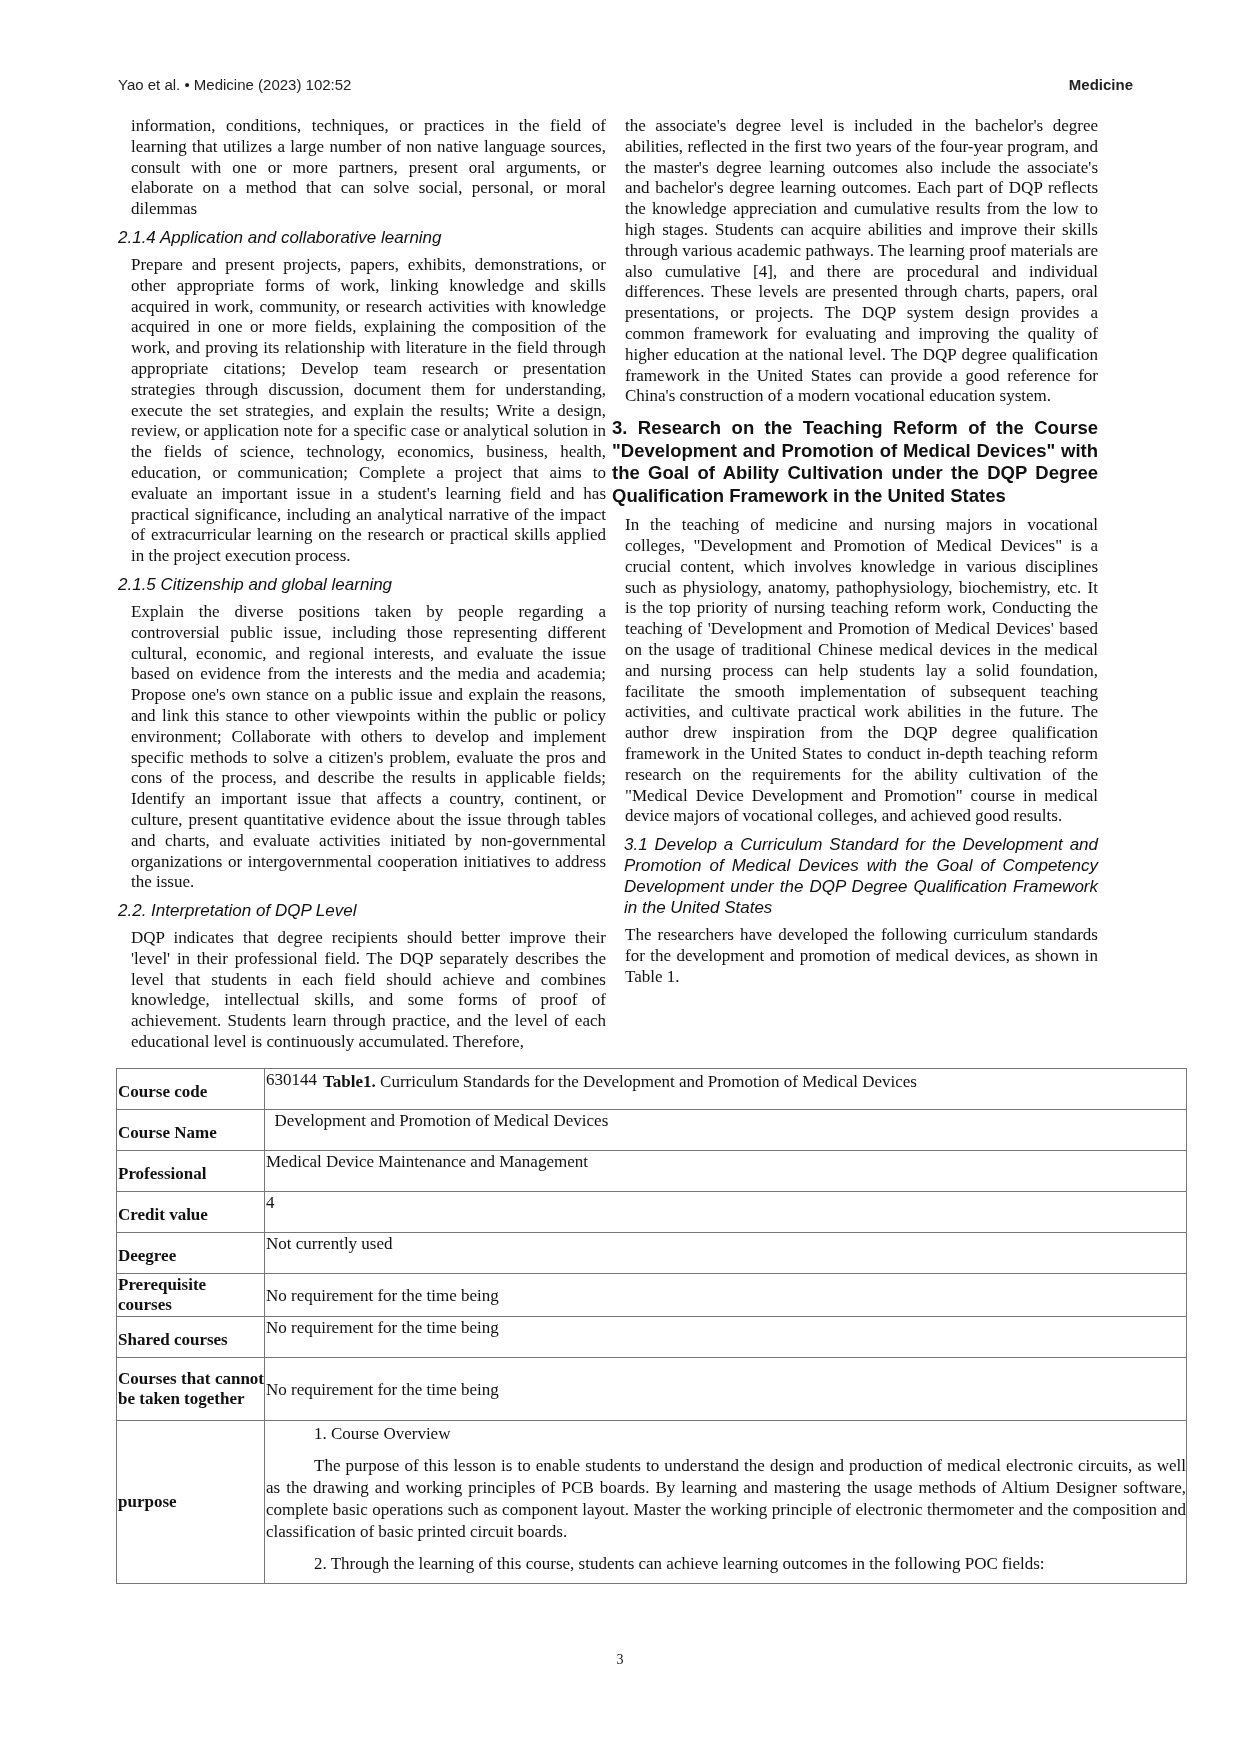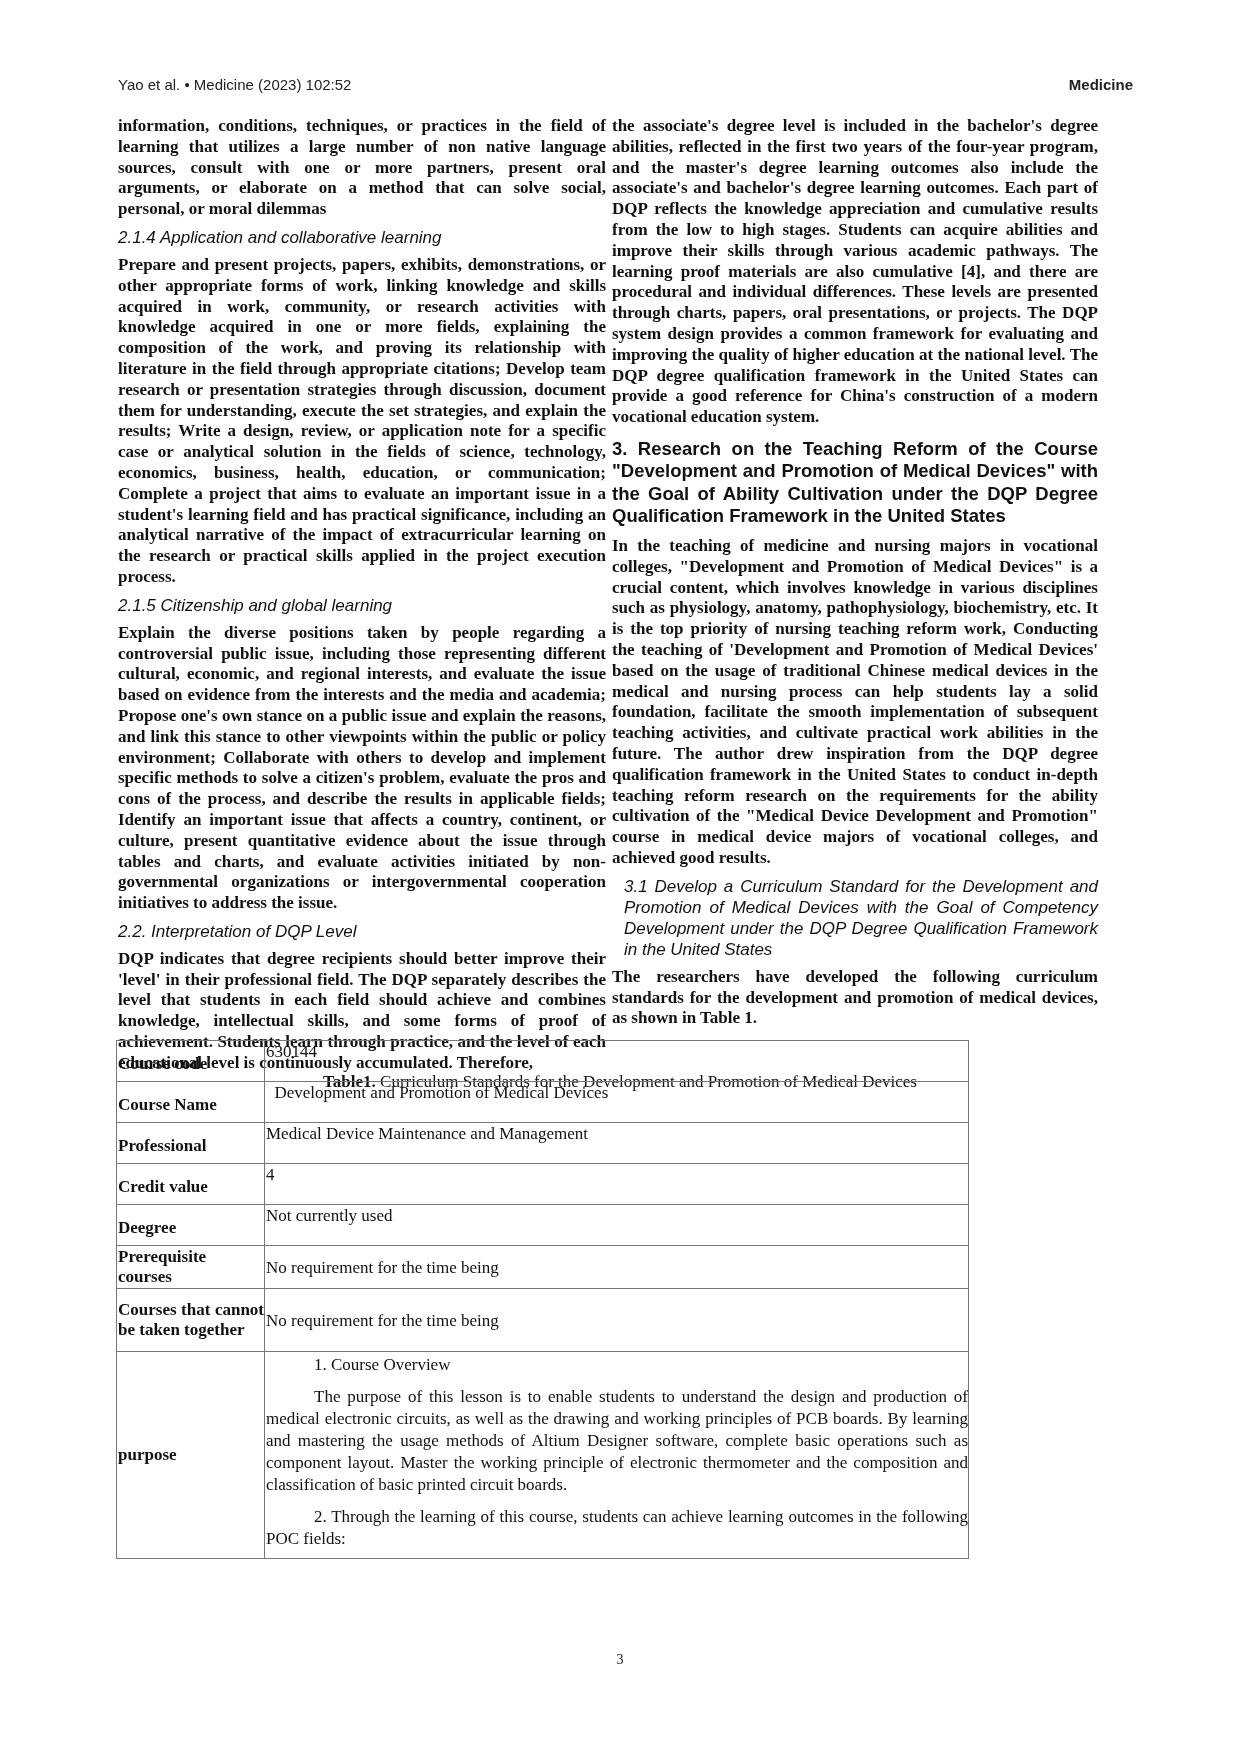--- a/index.html
+++ b/index.html
@@ -4,29 +4,29 @@
 <style>
   html, body { margin: 0; padding: 0; background: #ffffff; }
   body { width: 1240px; height: 1753px; position: relative; overflow: hidden; color: #111; }
   .page-header { position: absolute; top: 76px; left: 118px; width: 1015px; height: 20px; font-family: "Liberation Sans", sans-serif; font-size: 15px; }
   .page-header .left { position: absolute; left: 0; top: 0; color: #222; }
   .page-header .right { position: absolute; right: 0; top: 0; font-weight: bold; color: #222; text-align: right; }
 
   .col { position: absolute; top: 116px; font-family: "Liberation Serif", serif; font-size: 17px; line-height: 20.8px; text-align: justify; }
   .col-left { left: 118px; width: 488px; }
   .col-right { left: 612px; width: 486px; }
-  .col p { margin: 0 0 7px 0; font-weight: bold; }
+  .col p { margin: 0 0 7px 13px; }
   .h3 { font-family: "Liberation Sans", sans-serif; font-style: italic; font-size: 17px; line-height: 21px; margin: 0 0 7px 0; text-align: left; }
   .h3.justify { text-align: justify; margin-left: 12px; }
   .h2 { font-family: "Liberation Sans", sans-serif; font-weight: bold; font-size: 18.5px; line-height: 22.5px; margin: 10px 0 8px 0; text-align: justify; }
 
   .table-caption { position: absolute; top: 1072px; left: 112px; width: 1016px; text-align: center; font-family: "Liberation Serif", serif; font-size: 17px; }
   .table-caption b { font-weight: bold; }
 
-  table.curr { position: absolute; top: 1040px; left: 116px; width: 853px; border-collapse: collapse; font-family: "Liberation Serif", serif; font-size: 17px; }
+  table.curr { position: absolute; top: 1068px; left: 116px; width: 1071px; border-collapse: collapse; font-family: "Liberation Serif", serif; font-size: 17px; }
   table.curr td { border: 1.5px solid #777; vertical-align: top; padding: 0; }
   table.curr td.k { width: 146px; font-weight: bold; vertical-align: middle; text-align: justify; line-height: 20px; padding-left: 1px; }
   table.curr td.v { padding-left: 1px; line-height: 21px; }
   .row-std td { height: 34px; }
   .row-std td.k { padding-top: 6px; }
   .row-tall td { height: 42px; }
   .purpose-p { margin: 0; line-height: 22px; text-align: justify; }
   .indent { text-indent: 48px; }
 
   .page-number { position: absolute; top: 1652px; left: 0; width: 1240px; text-align: center; font-family: "Liberation Serif", serif; font-size: 14px; }
@@ -80,20 +80,24 @@
       <td class="v">4</td>
     </tr>
     <tr class="row-std">
       <td class="k">Deegree</td>
       <td class="v">Not currently used</td>
     </tr>
     <tr class="row-tall">
       <td class="k">Prerequisite courses</td>
       <td class="v" style="vertical-align:middle;">No requirement for the time being</td>
     </tr>
+    <tr class="row-std">
+      <td class="k">Shared courses</td>
+      <td class="v">No requirement for the time being</td>
+    </tr>
     <tr>
       <td class="k" style="height:62px; text-align:justify; text-align-last:left;">Courses that cannot be taken together</td>
       <td class="v" style="vertical-align:middle;">No requirement for the time being</td>
     </tr>
     <tr>
       <td class="k">purpose</td>
       <td class="v" style="padding-top:2px; padding-bottom:8px;">
         <p class="purpose-p indent" style="margin-bottom:10px;">1. Course Overview</p>
         <p class="purpose-p indent" style="margin-bottom:10px;">The purpose of this lesson is to enable students to understand the design and production of medical electronic circuits, as well as the drawing and working principles of PCB boards. By learning and mastering the usage methods of Altium Designer software, complete basic operations such as component layout. Master the working principle of electronic thermometer and the composition and classification of basic printed circuit boards.</p>
         <p class="purpose-p indent">2. Through the learning of this course, students can achieve learning outcomes in the following POC fields:</p>

